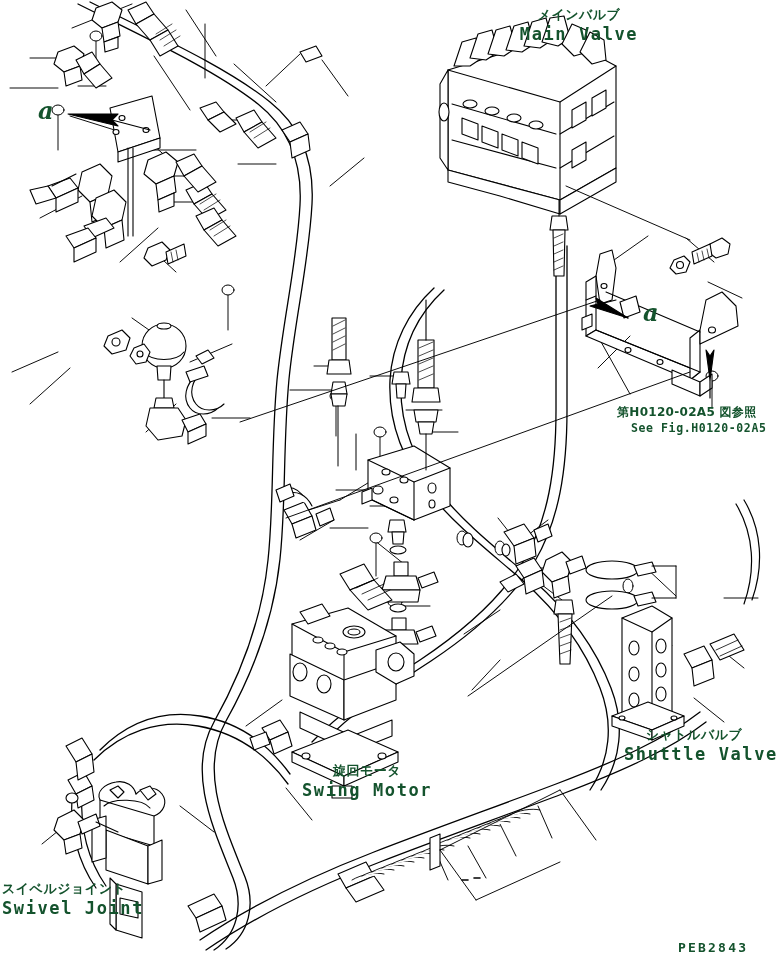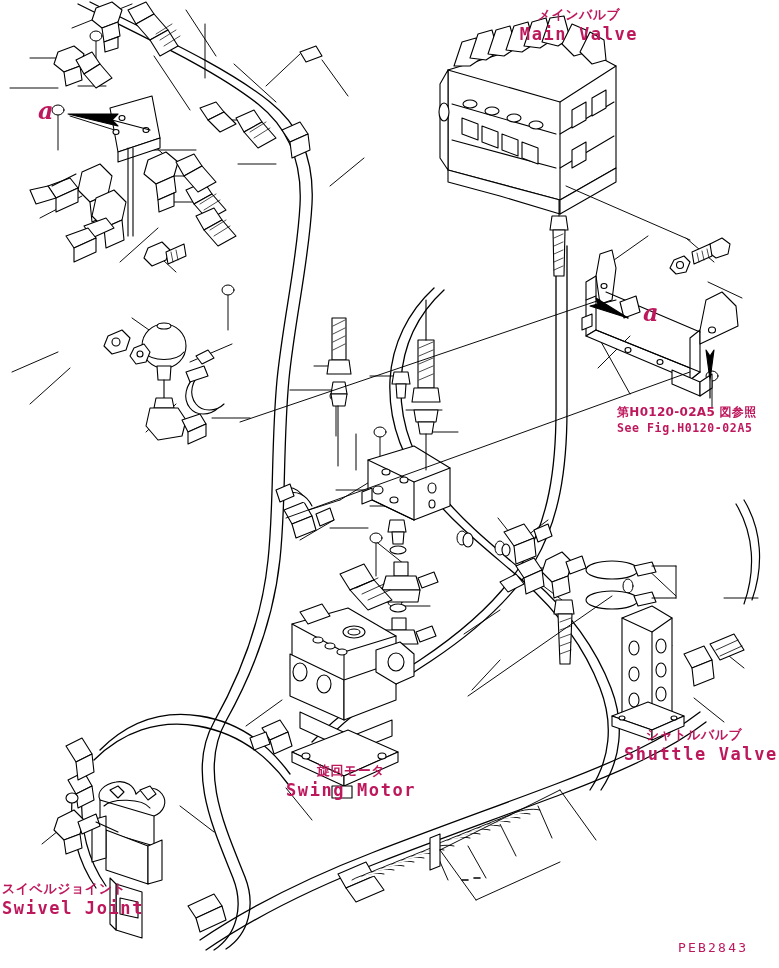--- a/index.html
+++ b/index.html
@@ -1,25 +1,25 @@
 <!DOCTYPE html>
 <html><head>
 <meta charset="utf-8">
 <style>
   html,body{margin:0;padding:0;background:#ffffff;}
   body{width:779px;height:968px;overflow:hidden;font-family:"DejaVu Sans",sans-serif;}
   #sheet{position:relative;width:779px;height:968px;background:#fff;}
   svg.layer{position:absolute;left:0;top:0;width:779px;height:968px;}
-  .lbl{position:absolute;color:#be185d;white-space:nowrap;}
+  .lbl{position:absolute;color:#14532d;white-space:nowrap;}
   .jp{font-family:"DejaVu Sans",sans-serif;font-size:13px;letter-spacing:.5px;font-weight:600;}
   .en{font-family:"DejaVu Sans Mono",monospace;font-size:17px;letter-spacing:1.6px;font-weight:700;}
   .refjp{font-family:"DejaVu Sans",sans-serif;font-size:12px;letter-spacing:.3px;font-weight:700;}
-  .refen{font-family:"DejaVu Sans Mono",monospace;font-size:11.5px;letter-spacing:.6px;font-weight:700;}
+  .refen{font-family:"DejaVu Sans Mono",monospace;font-size:11.5px;letter-spacing:.6px;font-weight:700;margin-left:14px;}
   .callout{font-family:"DejaVu Serif",serif;font-size:24px;font-weight:700;font-style:italic;}
-  .pn{font-family:"DejaVu Sans Mono",monospace;font-size:13px;letter-spacing:2.2px;font-weight:400;}
+  .pn{font-family:"DejaVu Sans Mono",monospace;font-size:13px;letter-spacing:2.2px;font-weight:700;}
   .ctr{text-align:center;}
 </style>
 </head>
 <body>
 
 <div id="sheet">
 
   <svg class="layer" viewBox="0 0 779 968">
     <g fill="none" stroke="#000" stroke-width="1.1" stroke-linecap="round" stroke-linejoin="round">
 
@@ -675,21 +675,21 @@
       </g>
 
     </g>
   </svg>
 
   <div class="lbl ctr" style="left:514px;top:6px;width:130px;">
     <div class="jp">メインバルブ</div>
     <div class="en">Main Valve</div>
   </div>
 
-  <div class="lbl ctr" style="left:286px;top:762px;width:130px;">
+  <div class="lbl ctr" style="left:302px;top:762px;width:130px;">
     <div class="jp">旋回モータ</div>
     <div class="en">Swing Motor</div>
   </div>
 
   <div class="lbl" style="left:2px;top:880px;">
     <div class="jp">スイベルジョイント</div>
     <div class="en">Swivel Joint</div>
   </div>
 
   <div class="lbl ctr" style="left:624px;top:726px;width:140px;">

